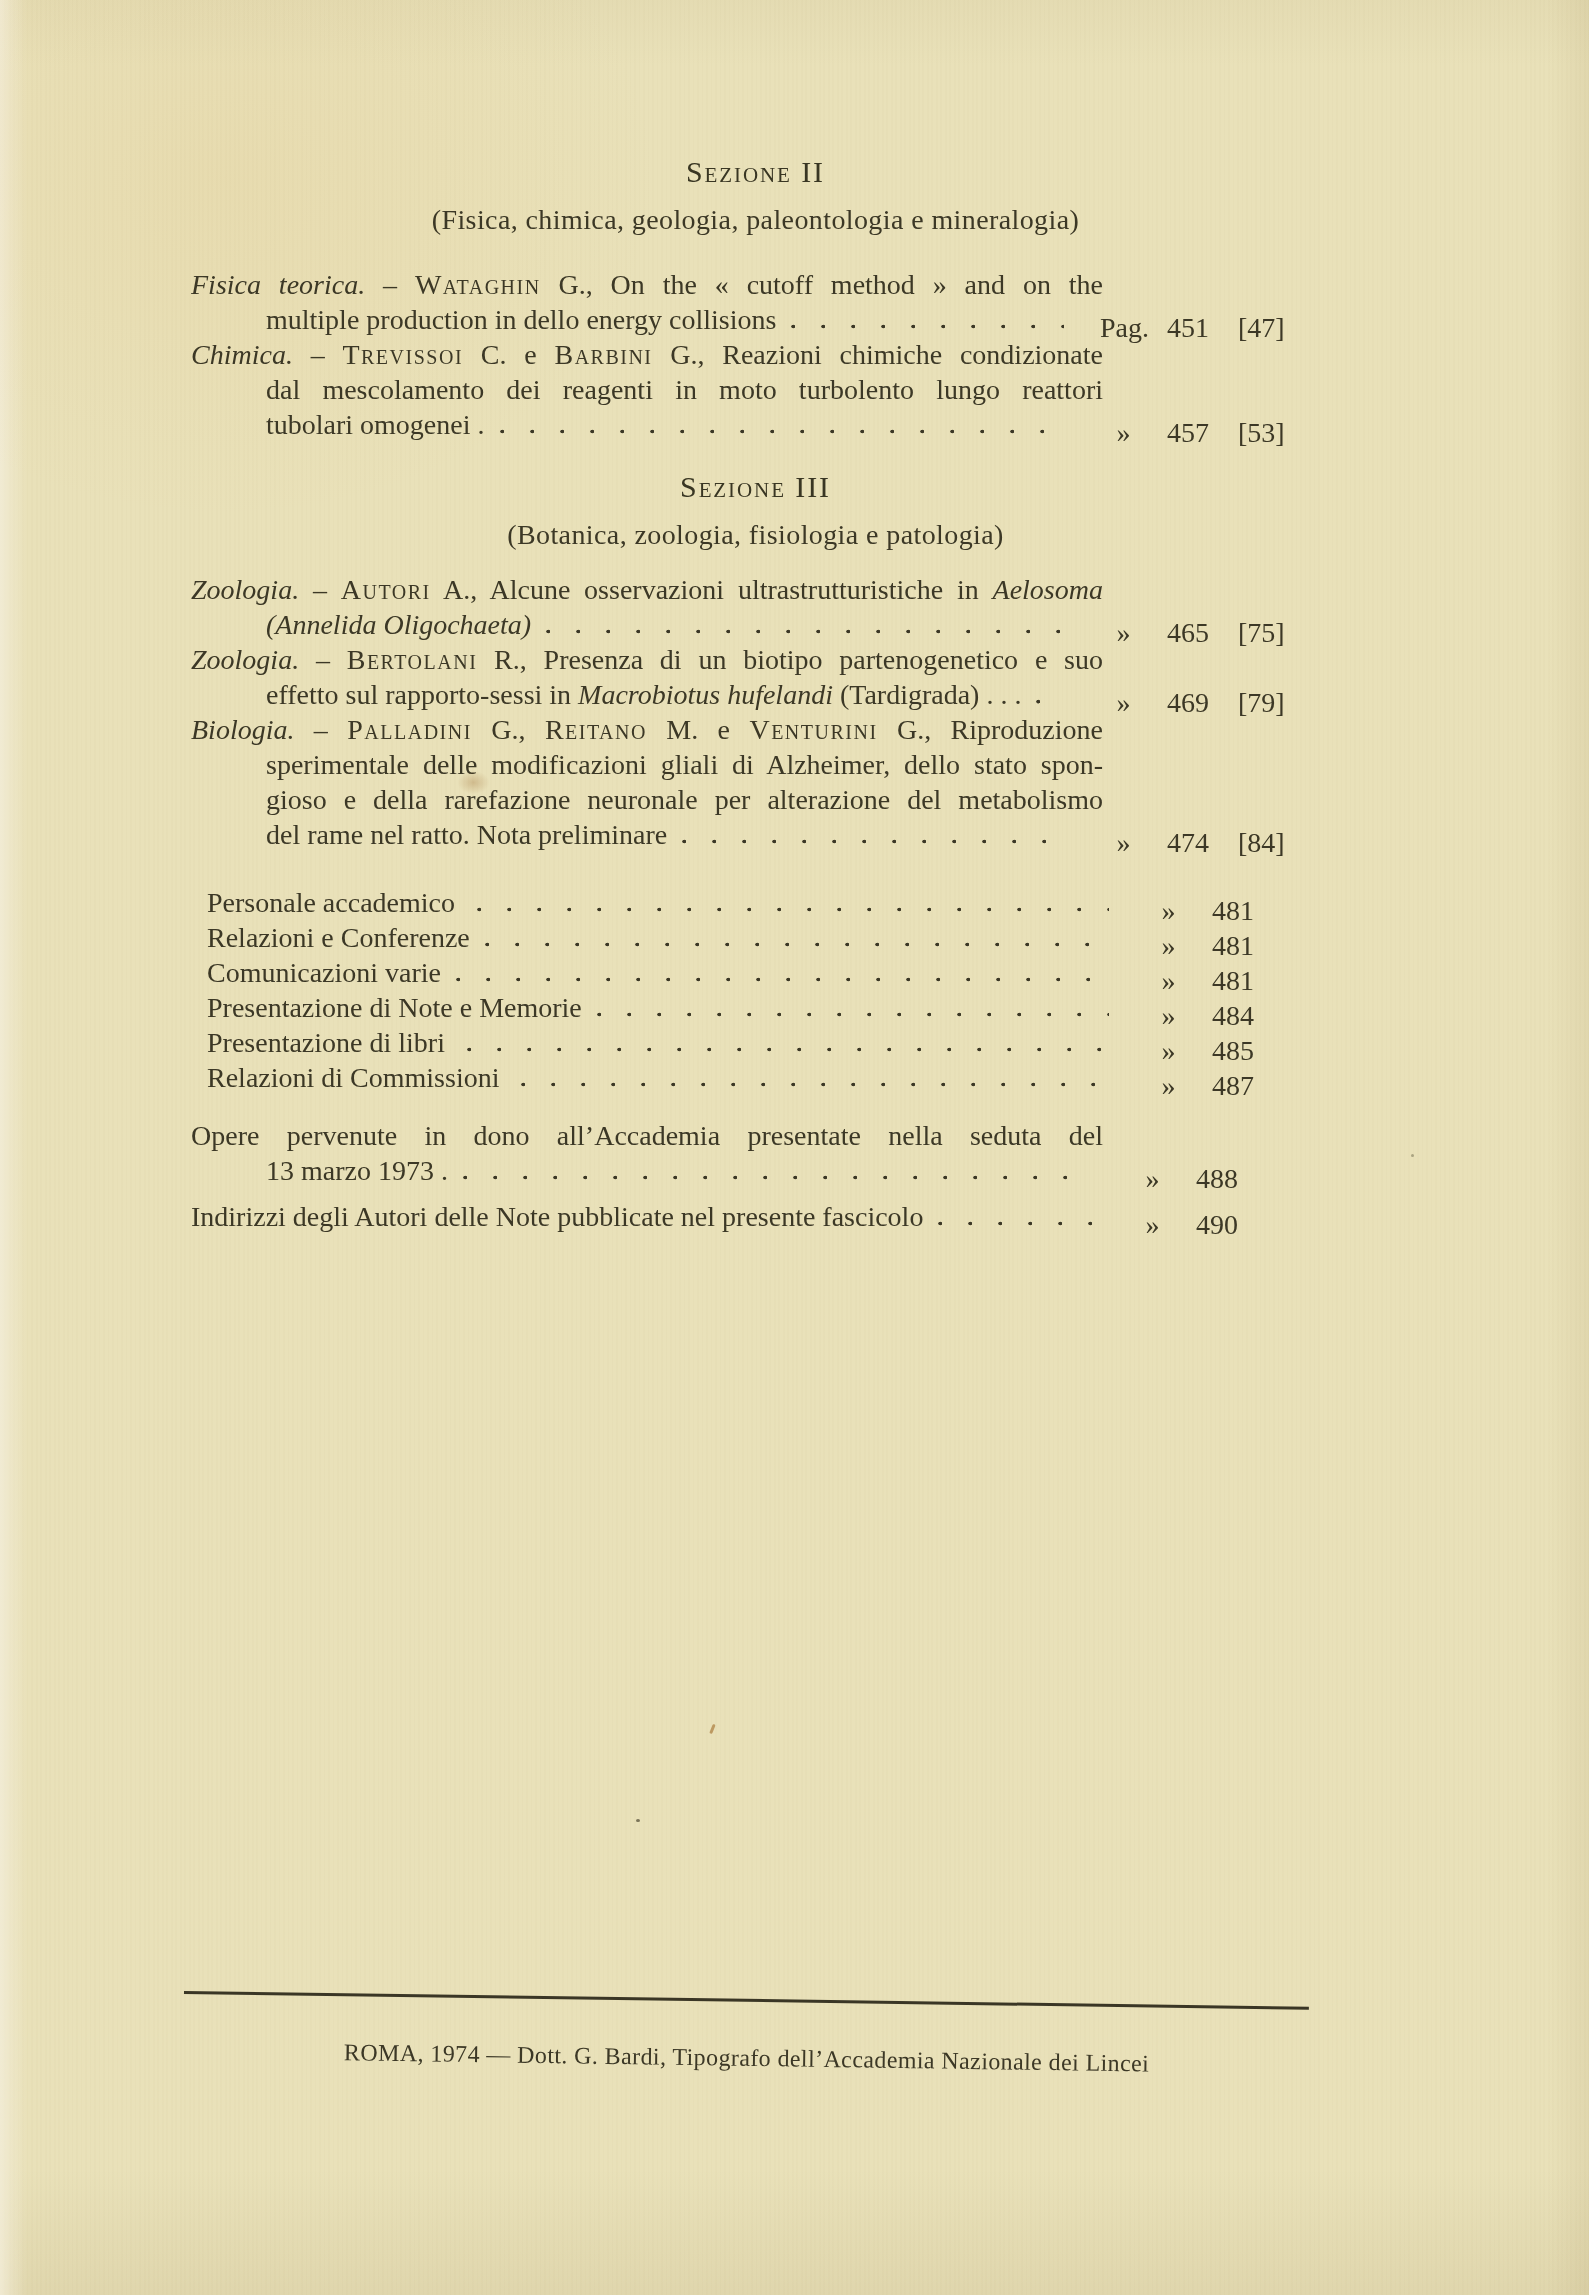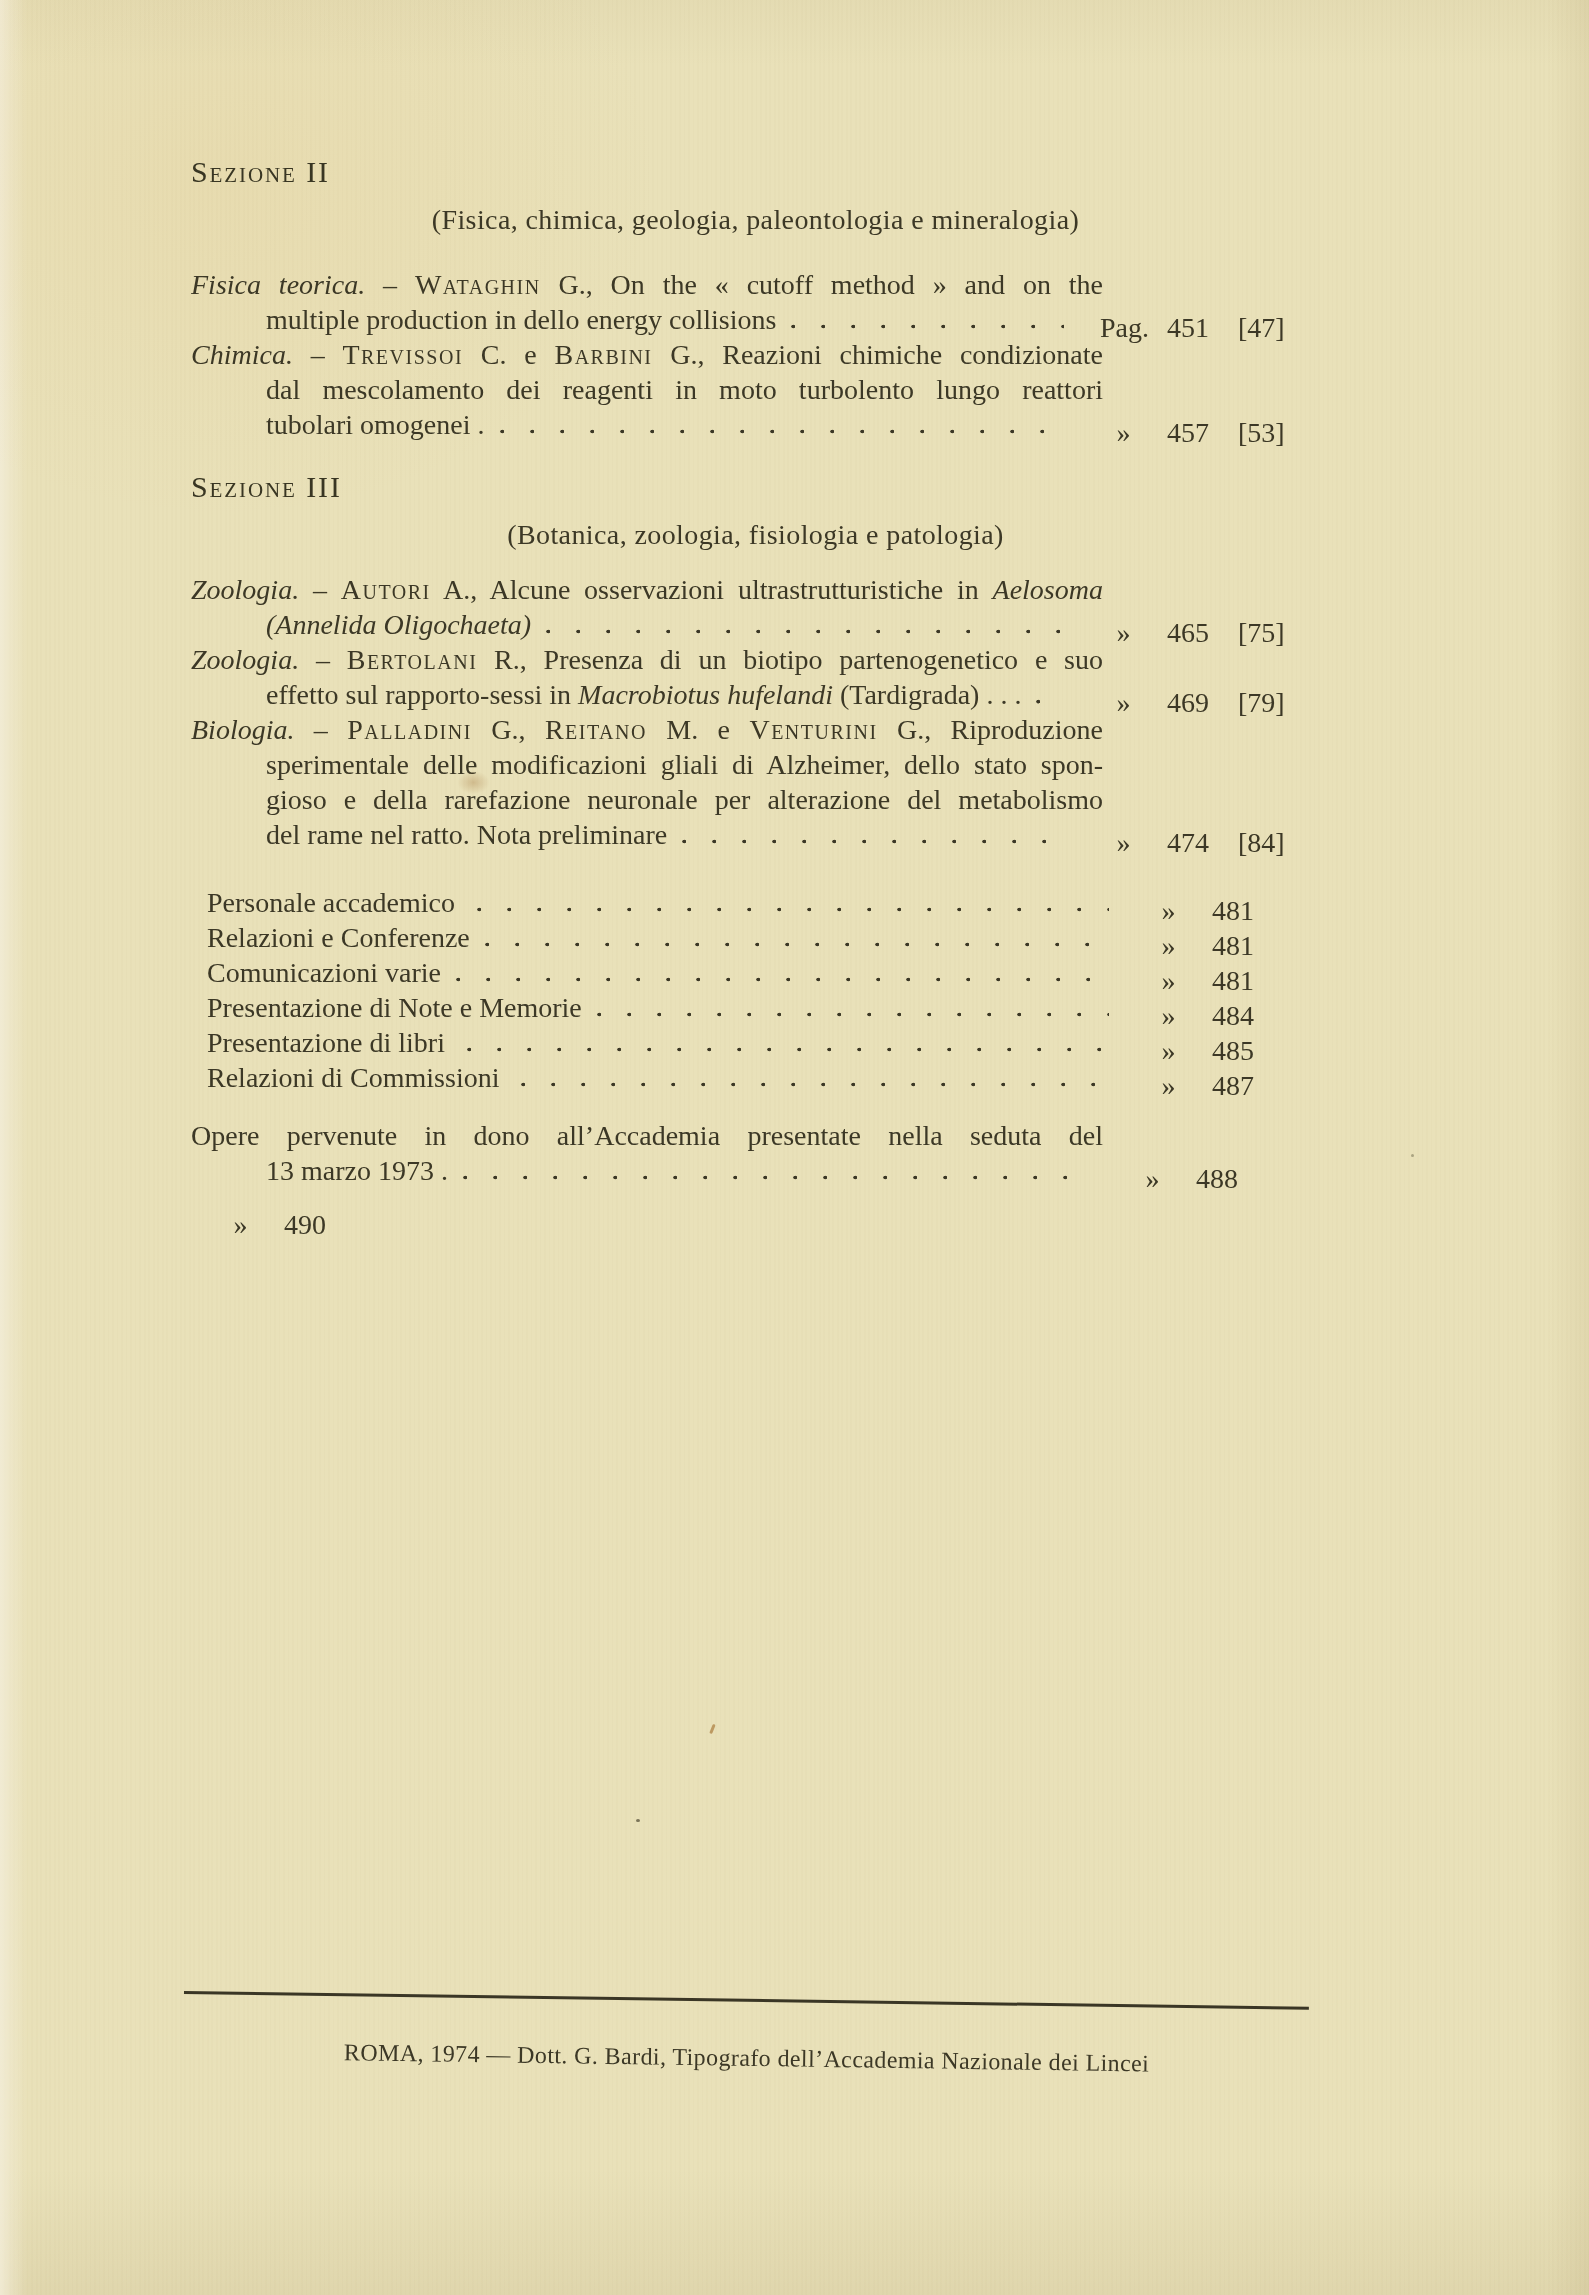--- a/index.html
+++ b/index.html
@@ -16,21 +16,21 @@
       linear-gradient(270deg, rgba(150,128,75,0.10) 0px, rgba(150,128,75,0) 41px),
       linear-gradient(0deg, rgba(140,118,65,0.10) 0px, rgba(140,118,65,0) 127px),
       linear-gradient(180deg, rgba(150,128,75,0.06) 0px, rgba(150,128,75,0) 67px),
       repeating-linear-gradient(90deg, rgba(170,150,100,0.035) 0px, rgba(170,150,100,0.035) 1.5px, rgba(0,0,0,0) 1.5px, rgba(0,0,0,0) 4.5px);
     color:#3c3826;
   }
   .abs{position:absolute;}
 
   
   .sec-title{
-    margin:0 0 12px 0;text-align:left;
+    margin:0 0 12px 0;text-align:center;
     font-size:30px;font-weight:normal;line-height:39px;
     font-variant:small-caps;letter-spacing:1.9px;color:#393623;
   }
   .sec-subtitle{
     margin:0 0 30px 0;text-align:center;
     font-size:28px;line-height:34px;letter-spacing:0.4px;
   }
   #section-3 .sec-subtitle{margin-bottom:20px;}
 
   
@@ -228,20 +228,24 @@
           <span class="body ind">
             <span class="txt"><span>13 marzo 1973 .</span></span>
             <span class="dots"></span>
           </span>
           <span class="ref-label gmt">»</span>
           <span class="ref-num">488</span>
         </div>
       </div>
       <div class="entry">
         <div class="line leader-line">
+          <span class="body">
+            <span class="txt"><span>Indirizzi degli Autori delle Note pubblicate nel presente fascicolo</span></span>
+            <span class="dots"></span>
+          </span>
           <span class="ref-label gmt">»</span>
           <span class="ref-num">490</span>
         </div>
       </div>
     </div>
 
   <div id="footer">
     <div class="footer-rule"></div>
     <div class="footer-text">ROMA, 1974 — Dott. G. Bardi, Tipografo dell’Accademia Nazionale dei Lincei</div>
   </div>

